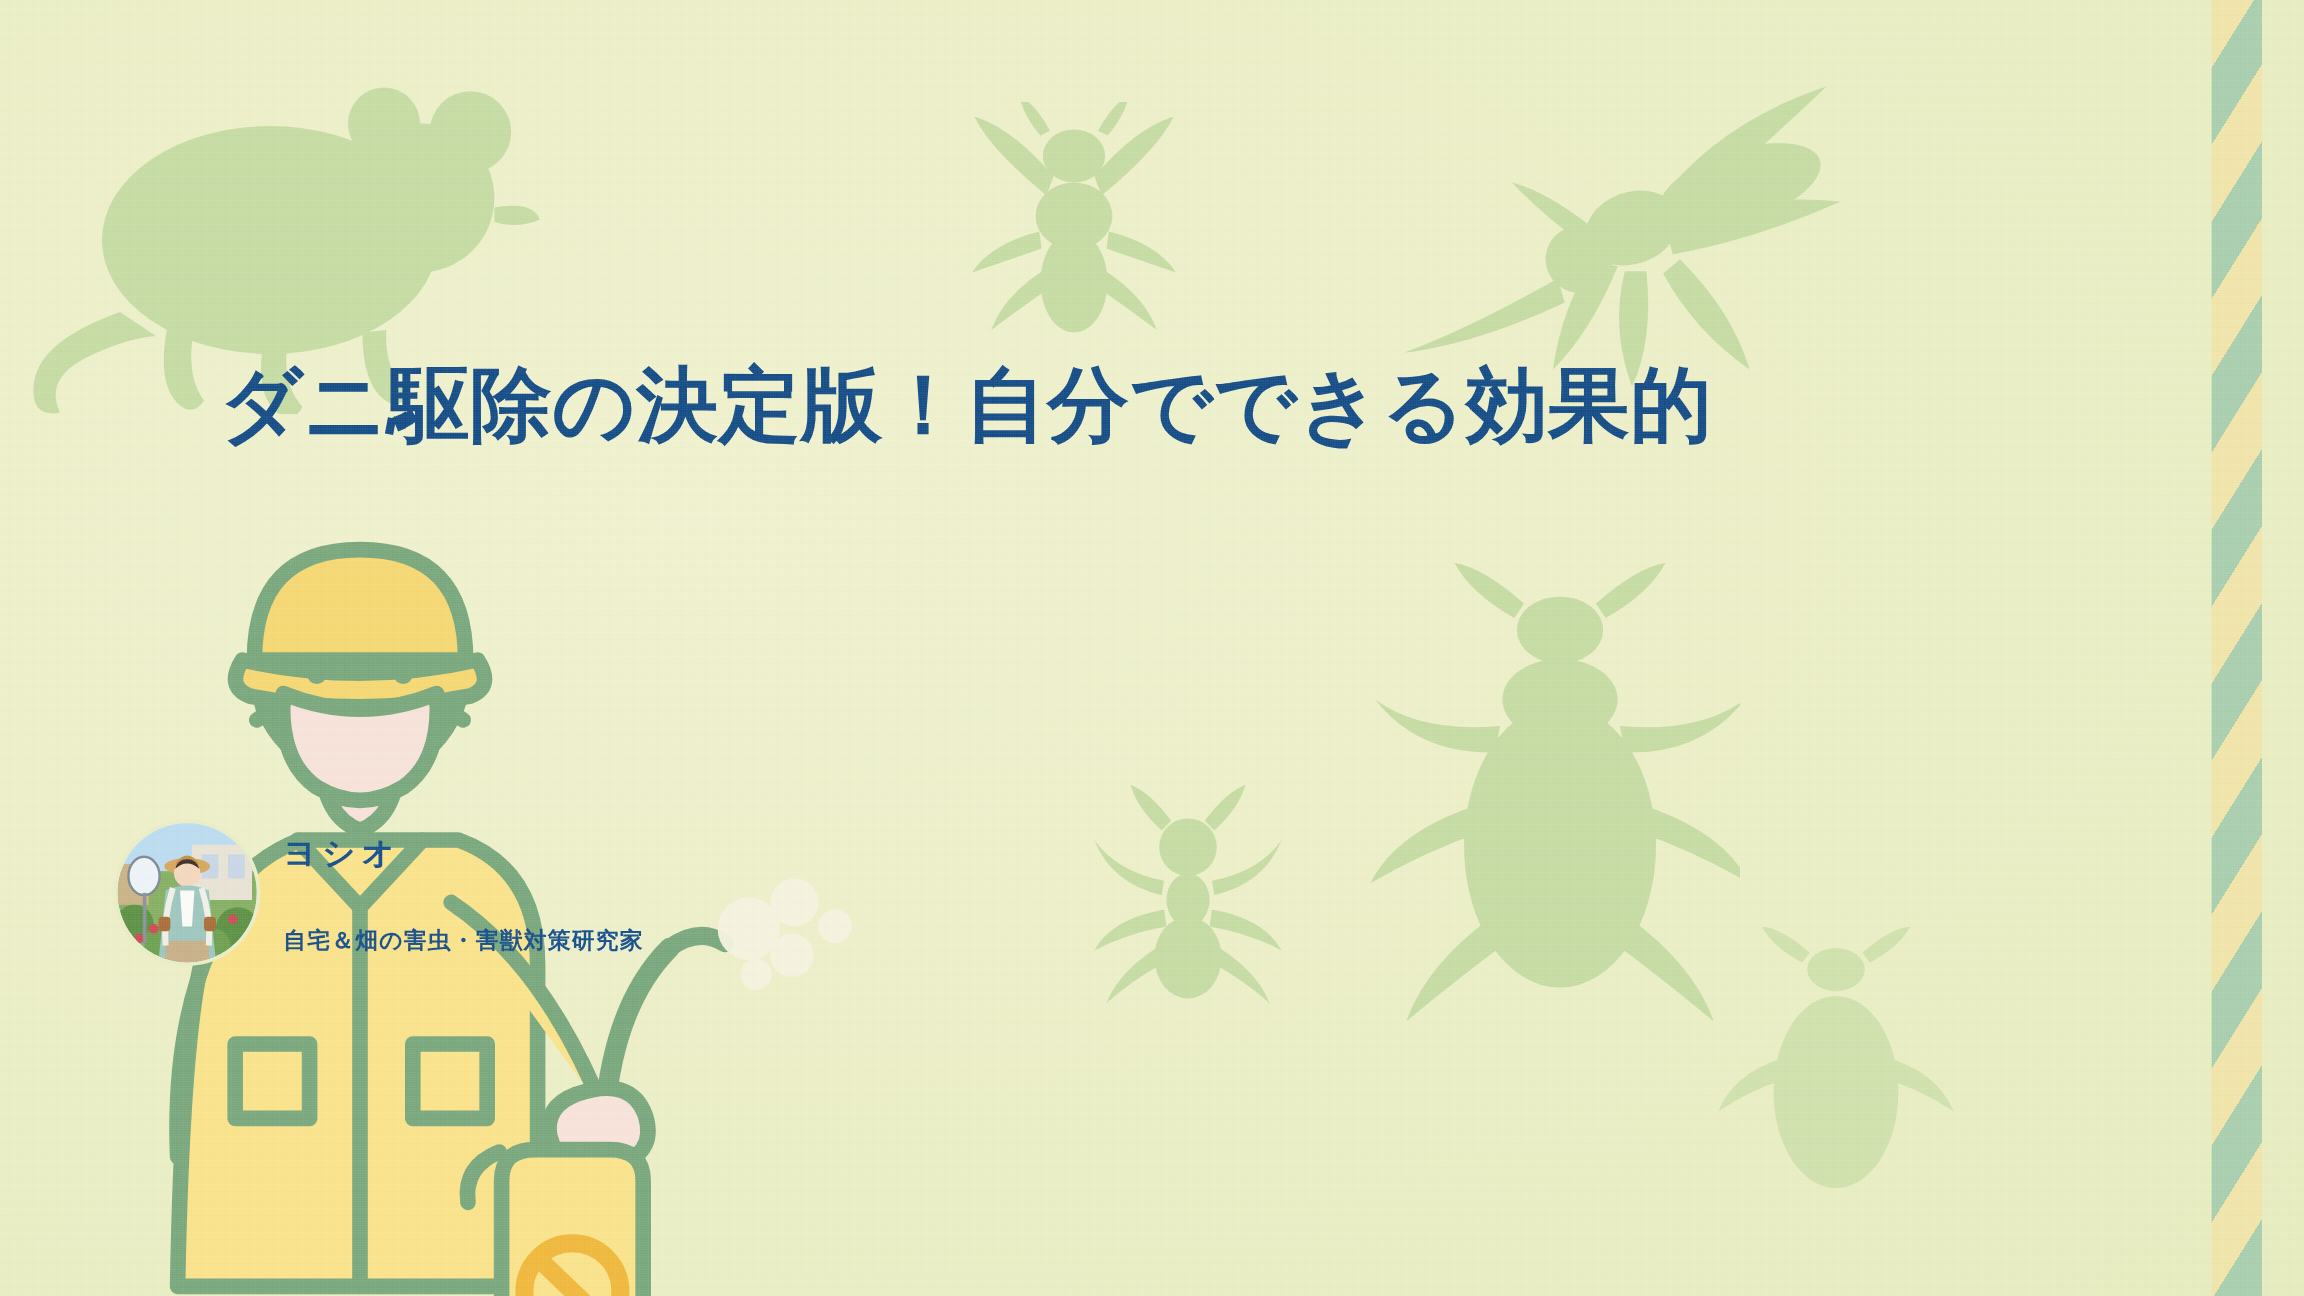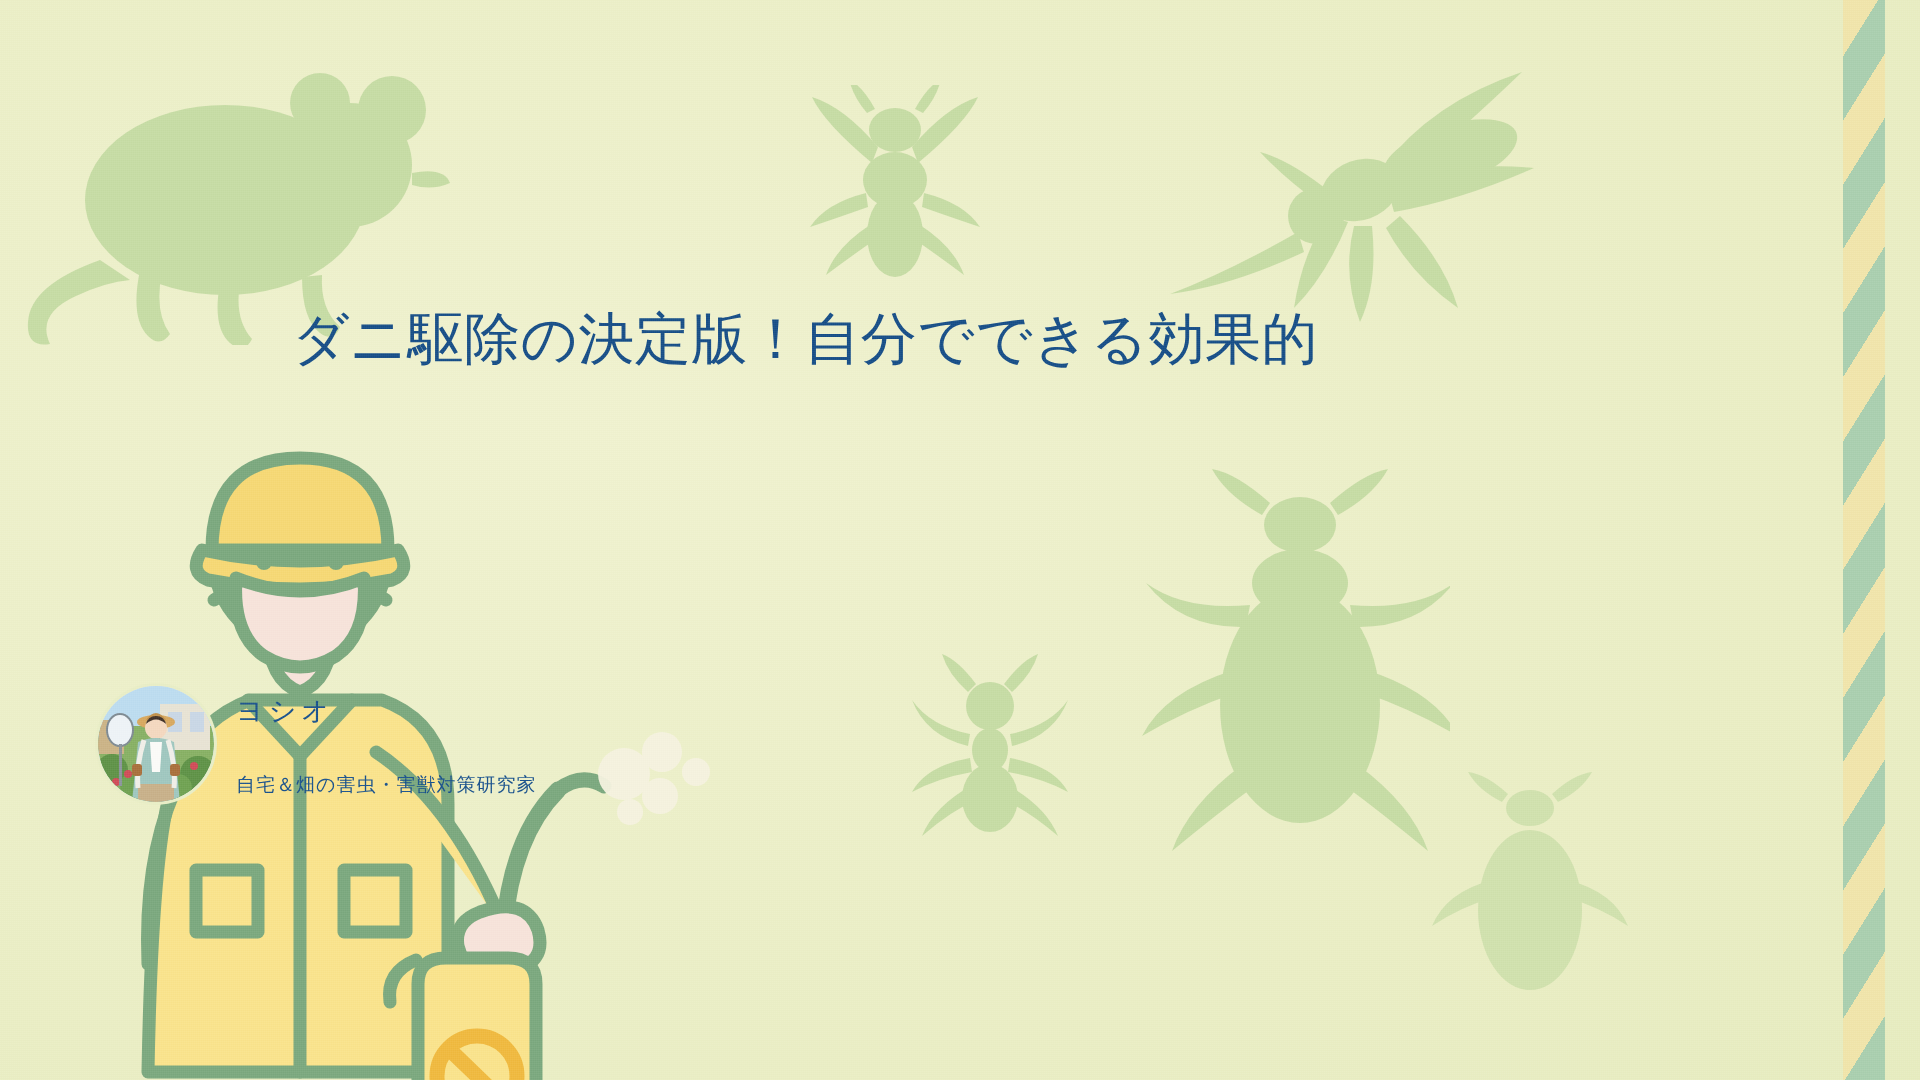--- a/index.html
+++ b/index.html
@@ -29,29 +29,29 @@
       #f2e3a6 34px, #f2e3a6 68px);
     opacity:.85;}
 
   
   .worker{position:absolute;left:100px;top:400px;width:640px;height:680px;}
 
   
   .title-wrap{position:absolute;left:0;top:282px;width:1610px;text-align:center;}
   .title-line{
     color:#154d87;
-    font-weight:normal;
-    font-size:56px;
+    font-weight:bold;
+    font-size:68px;
     line-height:113px;
     letter-spacing:.5px;
     white-space:nowrap;
   }
 
   
-  .author{position:absolute;left:98px;top:686px;display:flex;align-items:center;gap:22px;}
+  .author{position:absolute;left:98px;top:686px;display:flex;align-items:center;gap:22px;font-weight:bold;}
   .avatar{position:relative;width:116px;height:116px;border-radius:50%;overflow:hidden;
     box-shadow:0 0 0 3px #e9eec6;flex:0 0 auto;background:#cfe2f2;}
   .avatar svg{display:block;width:116px;height:116px;}
   .author-text{display:flex;flex-direction:column;gap:6px;padding-top:4px;}
   .author-name{color:#17508c;font-size:27px;letter-spacing:5px;line-height:1;}
   .author-bio{color:#17508c;font-size:19px;letter-spacing:1px;line-height:1;margin-top:44px;}
 </style>
 </head>
 <body>
 

